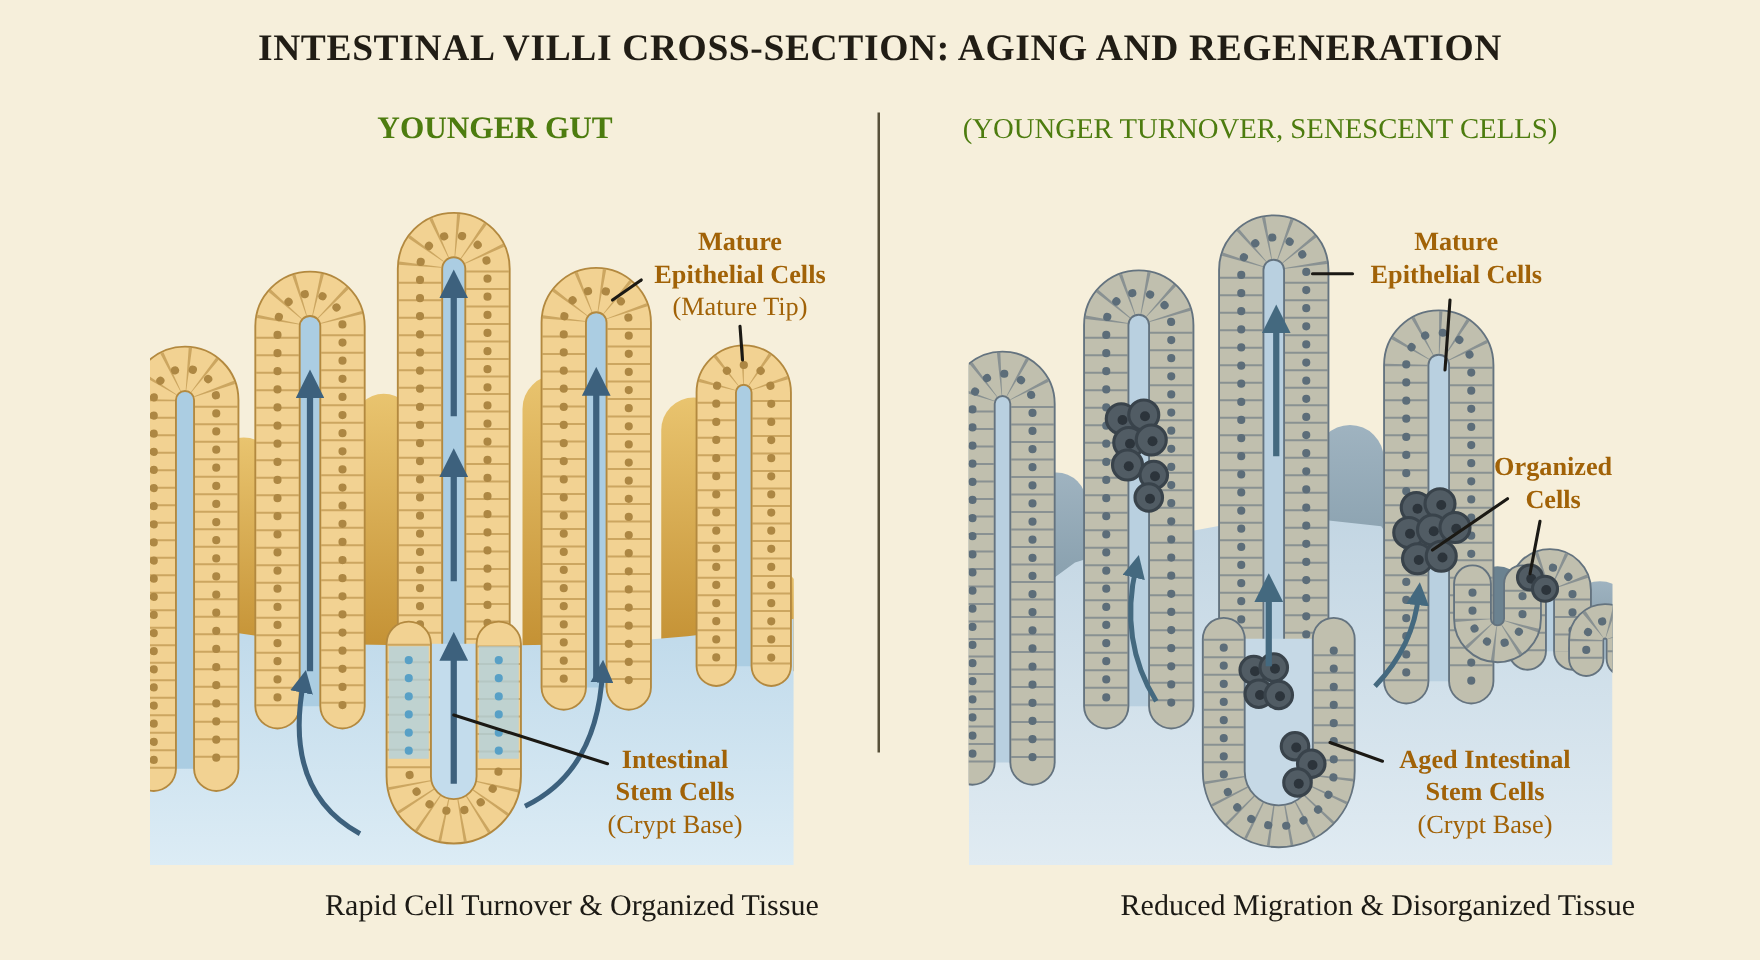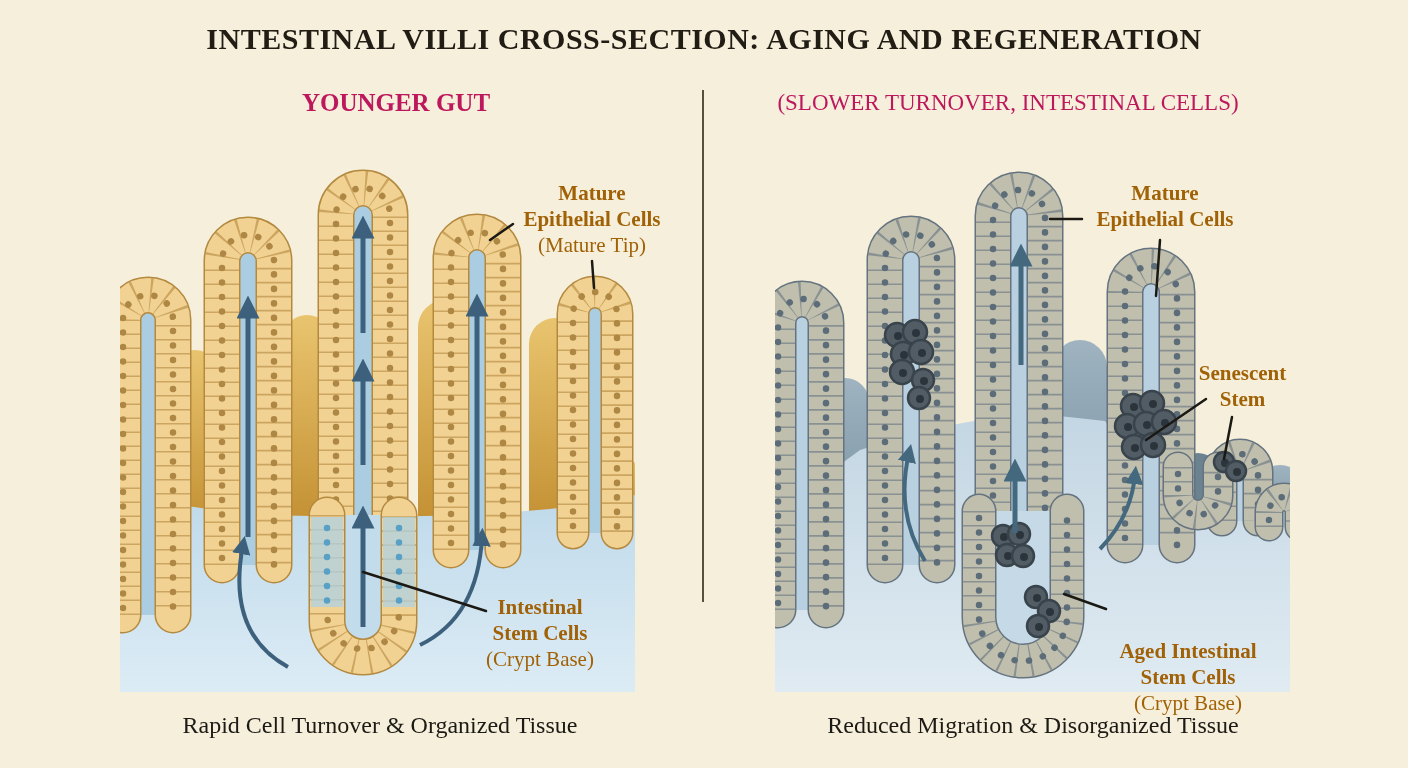--- a/index.html
+++ b/index.html
@@ -5,46 +5,46 @@
   html,body{margin:0;padding:0;}
   #canvas{
     position:relative; width:1408px; height:768px; overflow:hidden;
     font-family:Liberation Serif, serif;
     background:#f6efdb;
   }
   .ttl{
     position:absolute; left:0; top:22px; width:1408px; text-align:center;
     font-size:30px; font-weight:bold; letter-spacing:.5px; color:#211d15;
   }
-  .hdr{position:absolute; width:550px; text-align:center; color:#be185d;}
+  .hdr{position:absolute; width:550px; text-align:center; color:#4d7c0f;}
   .hdr .h1{font-size:25px; font-weight:bold; line-height:30px;}
   .hdr .h2{font-size:23px; font-weight:normal; line-height:29px;}
   .cap{
-    position:absolute; top:712px; width:550px; text-align:center;
+    position:absolute; top:712px; width:550px; text-align:right;
     font-size:24px; color:#1c1a15;
   }
   .divider{position:absolute; left:702px; top:90px; width:2px; height:512px; background:#57503a;}
   .lbl{position:absolute; text-align:center; color:#a16207; font-size:21px; line-height:26px;}
   .lbl .b{display:block; font-weight:bold;}
   .lbl .n{display:block; font-weight:normal;}
   .panel-svg{position:absolute; top:165px; width:515px; height:527px;}
   #leaders{position:absolute; left:0; top:0; pointer-events:none;}
 </style>
 </head>
 <body>
 
 <div id="canvas">
 
   <div class="ttl">INTESTINAL VILLI CROSS-SECTION: AGING AND REGENERATION</div>
 
   <div class="hdr" style="left:121px; top:88px;">
     <div class="h1">YOUNGER GUT</div>
   </div>
   <div class="hdr" style="left:733px; top:88px;">
-    <div class="h2">(SLOWER TURNOVER, INTESTINAL CELLS)</div>
+    <div class="h2">(YOUNGER TURNOVER, SENESCENT CELLS)</div>
   </div>
 
   <div class="divider"></div>
 
   <svg id="svgL" class="panel-svg" style="left:120px;" viewBox="0 0 515 527">
       <defs>
         <linearGradient id="ggold" x1="0" y1="0" x2="0" y2="1">
           <stop offset="0%" stop-color="#e9c46f"></stop>
           <stop offset="100%" stop-color="#c18d2f"></stop>
         </linearGradient>
@@ -233,24 +233,24 @@
   <div class="lbl" style="left:440px; top:594px; width:200px;text-align:center;">
     <span class="b">Intestinal</span>
     <span class="b">Stem Cells</span>
     <span class="n">(Crypt Base)</span>
   </div>
   <div class="lbl" style="left:1063px; top:180px; width:204px;">
     <span class="b">Mature</span>
     <span class="b">Epithelial Cells</span>
   </div>
   <div class="lbl" style="left:1150px; top:360px; width:185px;">
-    <span class="b">Senescent</span>
-    <span class="b">Stem</span>
-  </div>
-  <div class="lbl" style="left:1076px; top:594px; width:224px;margin-top:44px;">
+    <span class="b">Organized</span>
+    <span class="b">Cells</span>
+  </div>
+  <div class="lbl" style="left:1076px; top:594px; width:224px;">
     <span class="b">Aged Intestinal</span>
     <span class="b">Stem Cells</span>
     <span class="n">(Crypt Base)</span>
   </div>
 
   <div class="cap" style="left:105px;">Rapid Cell Turnover &amp; Organized Tissue</div>
   <div class="cap" style="left:758px;">Reduced Migration &amp; Disorganized Tissue</div>
 
 </div>
 

